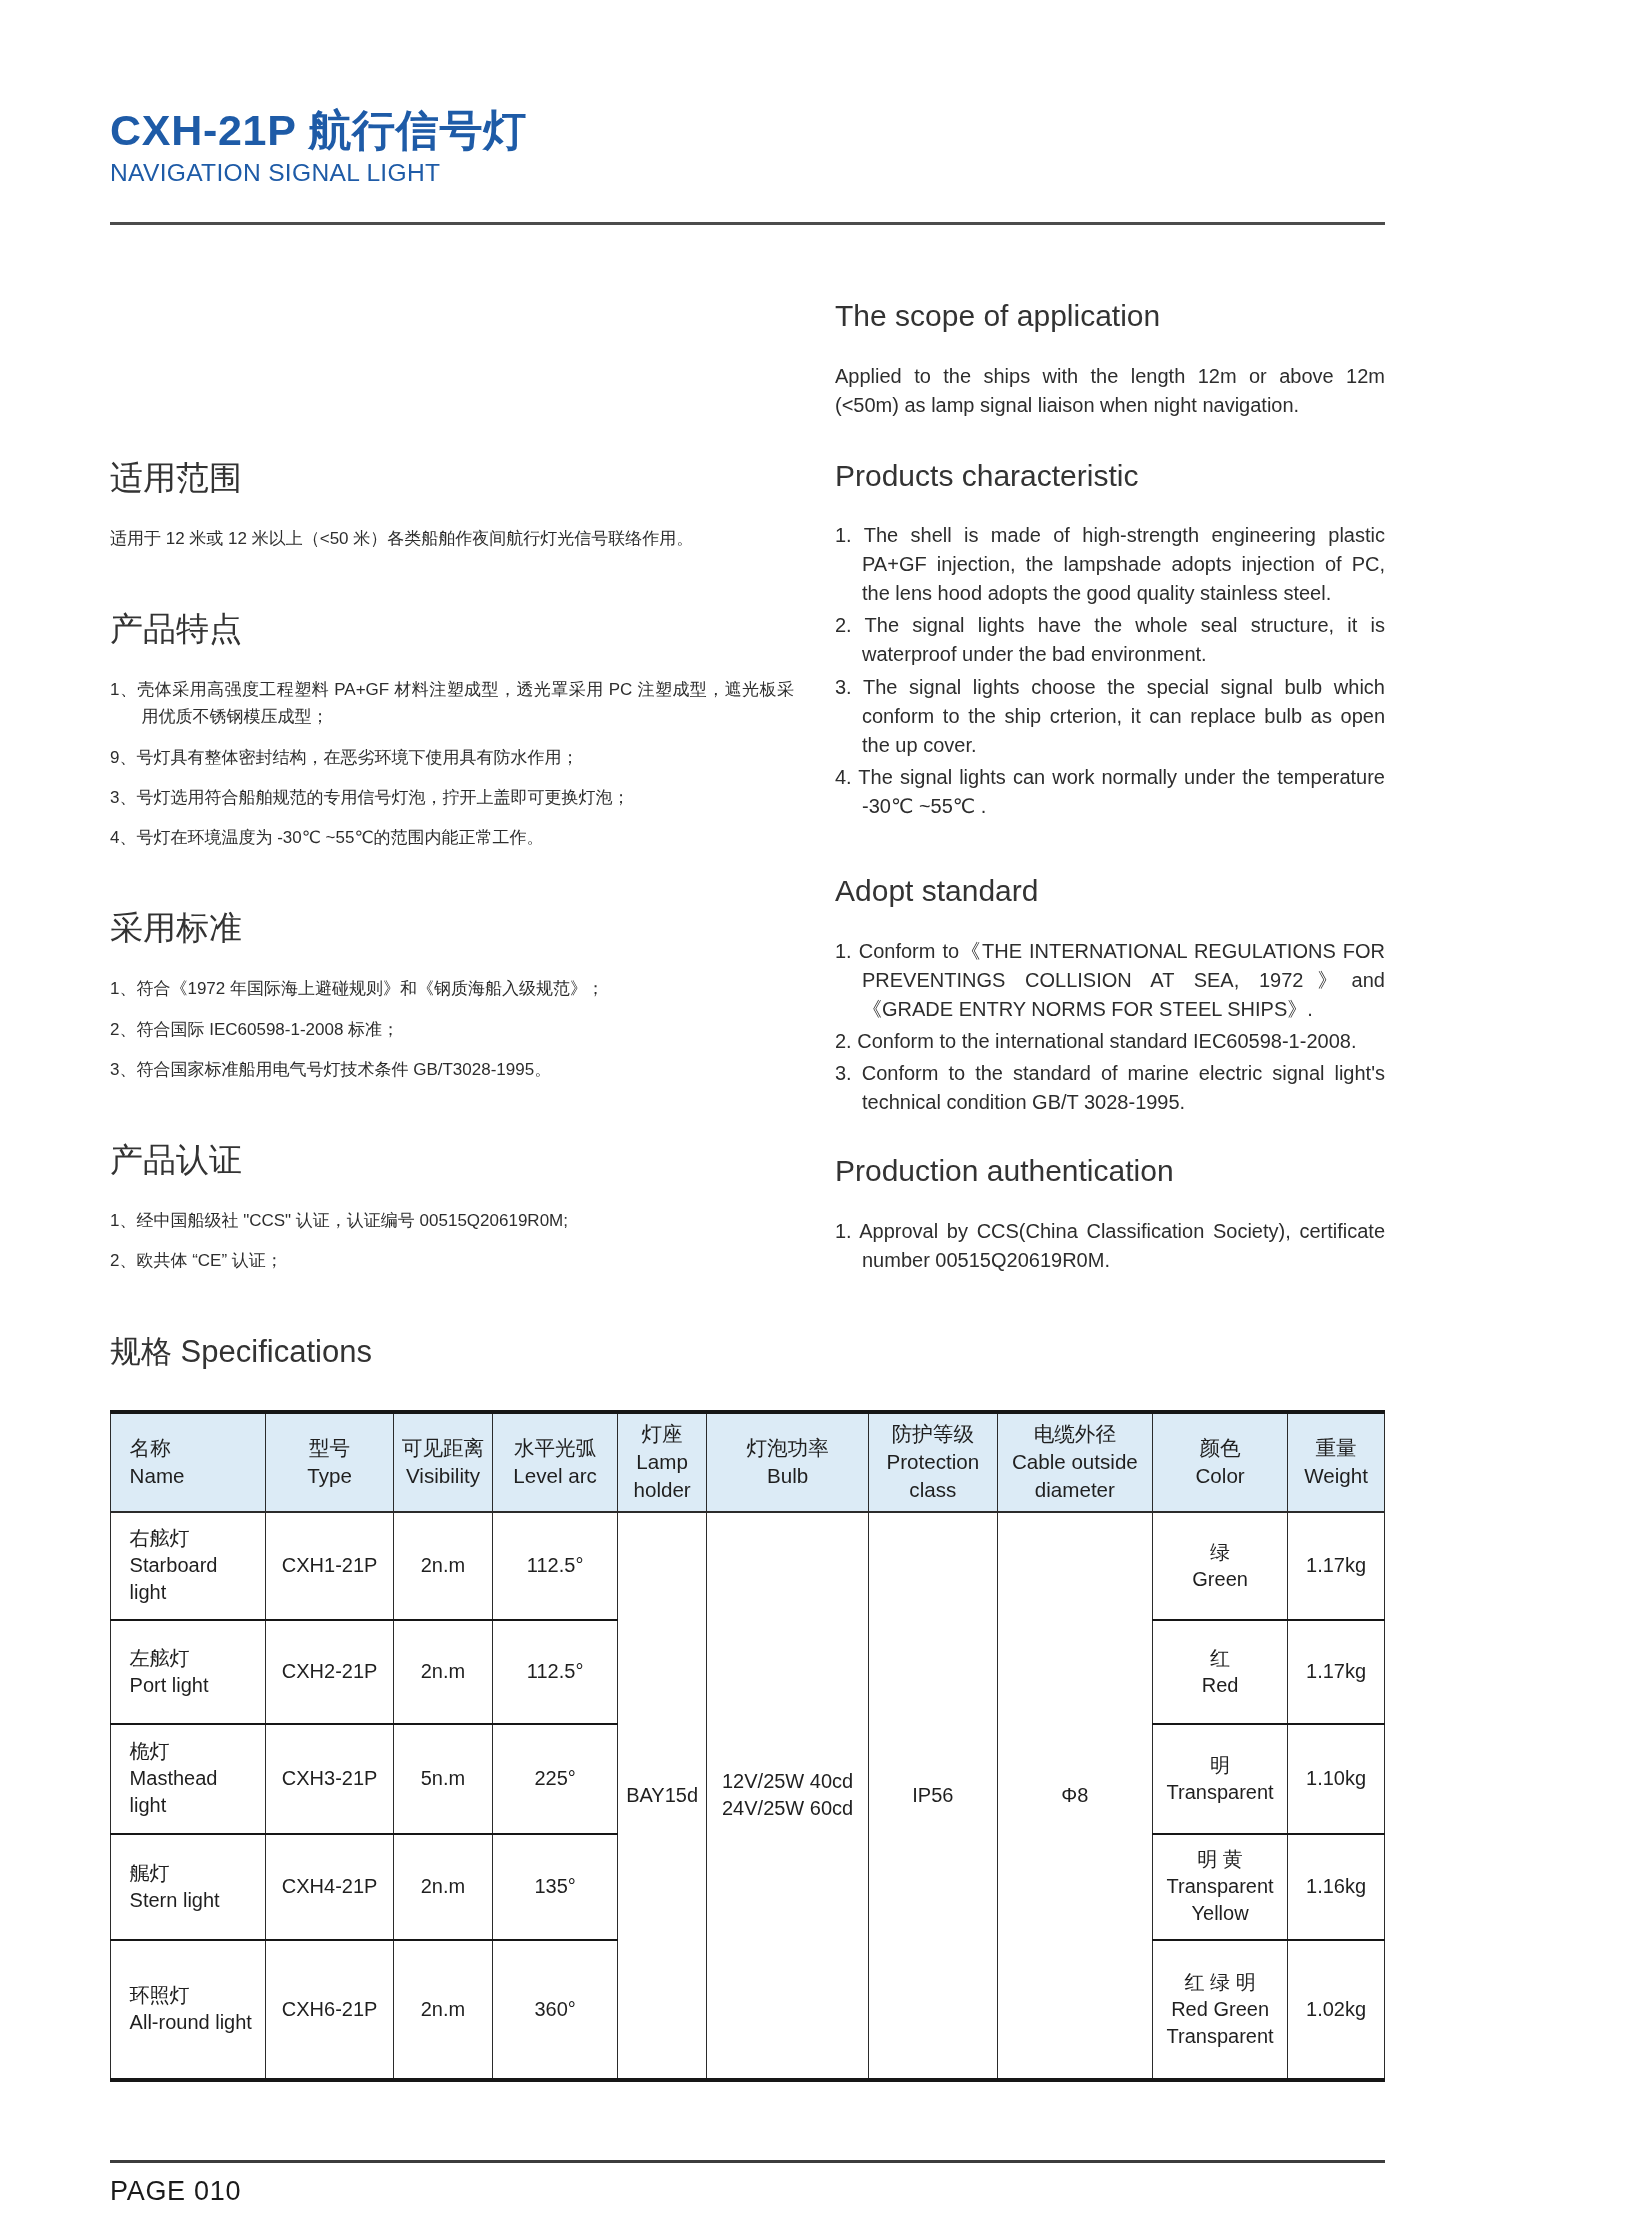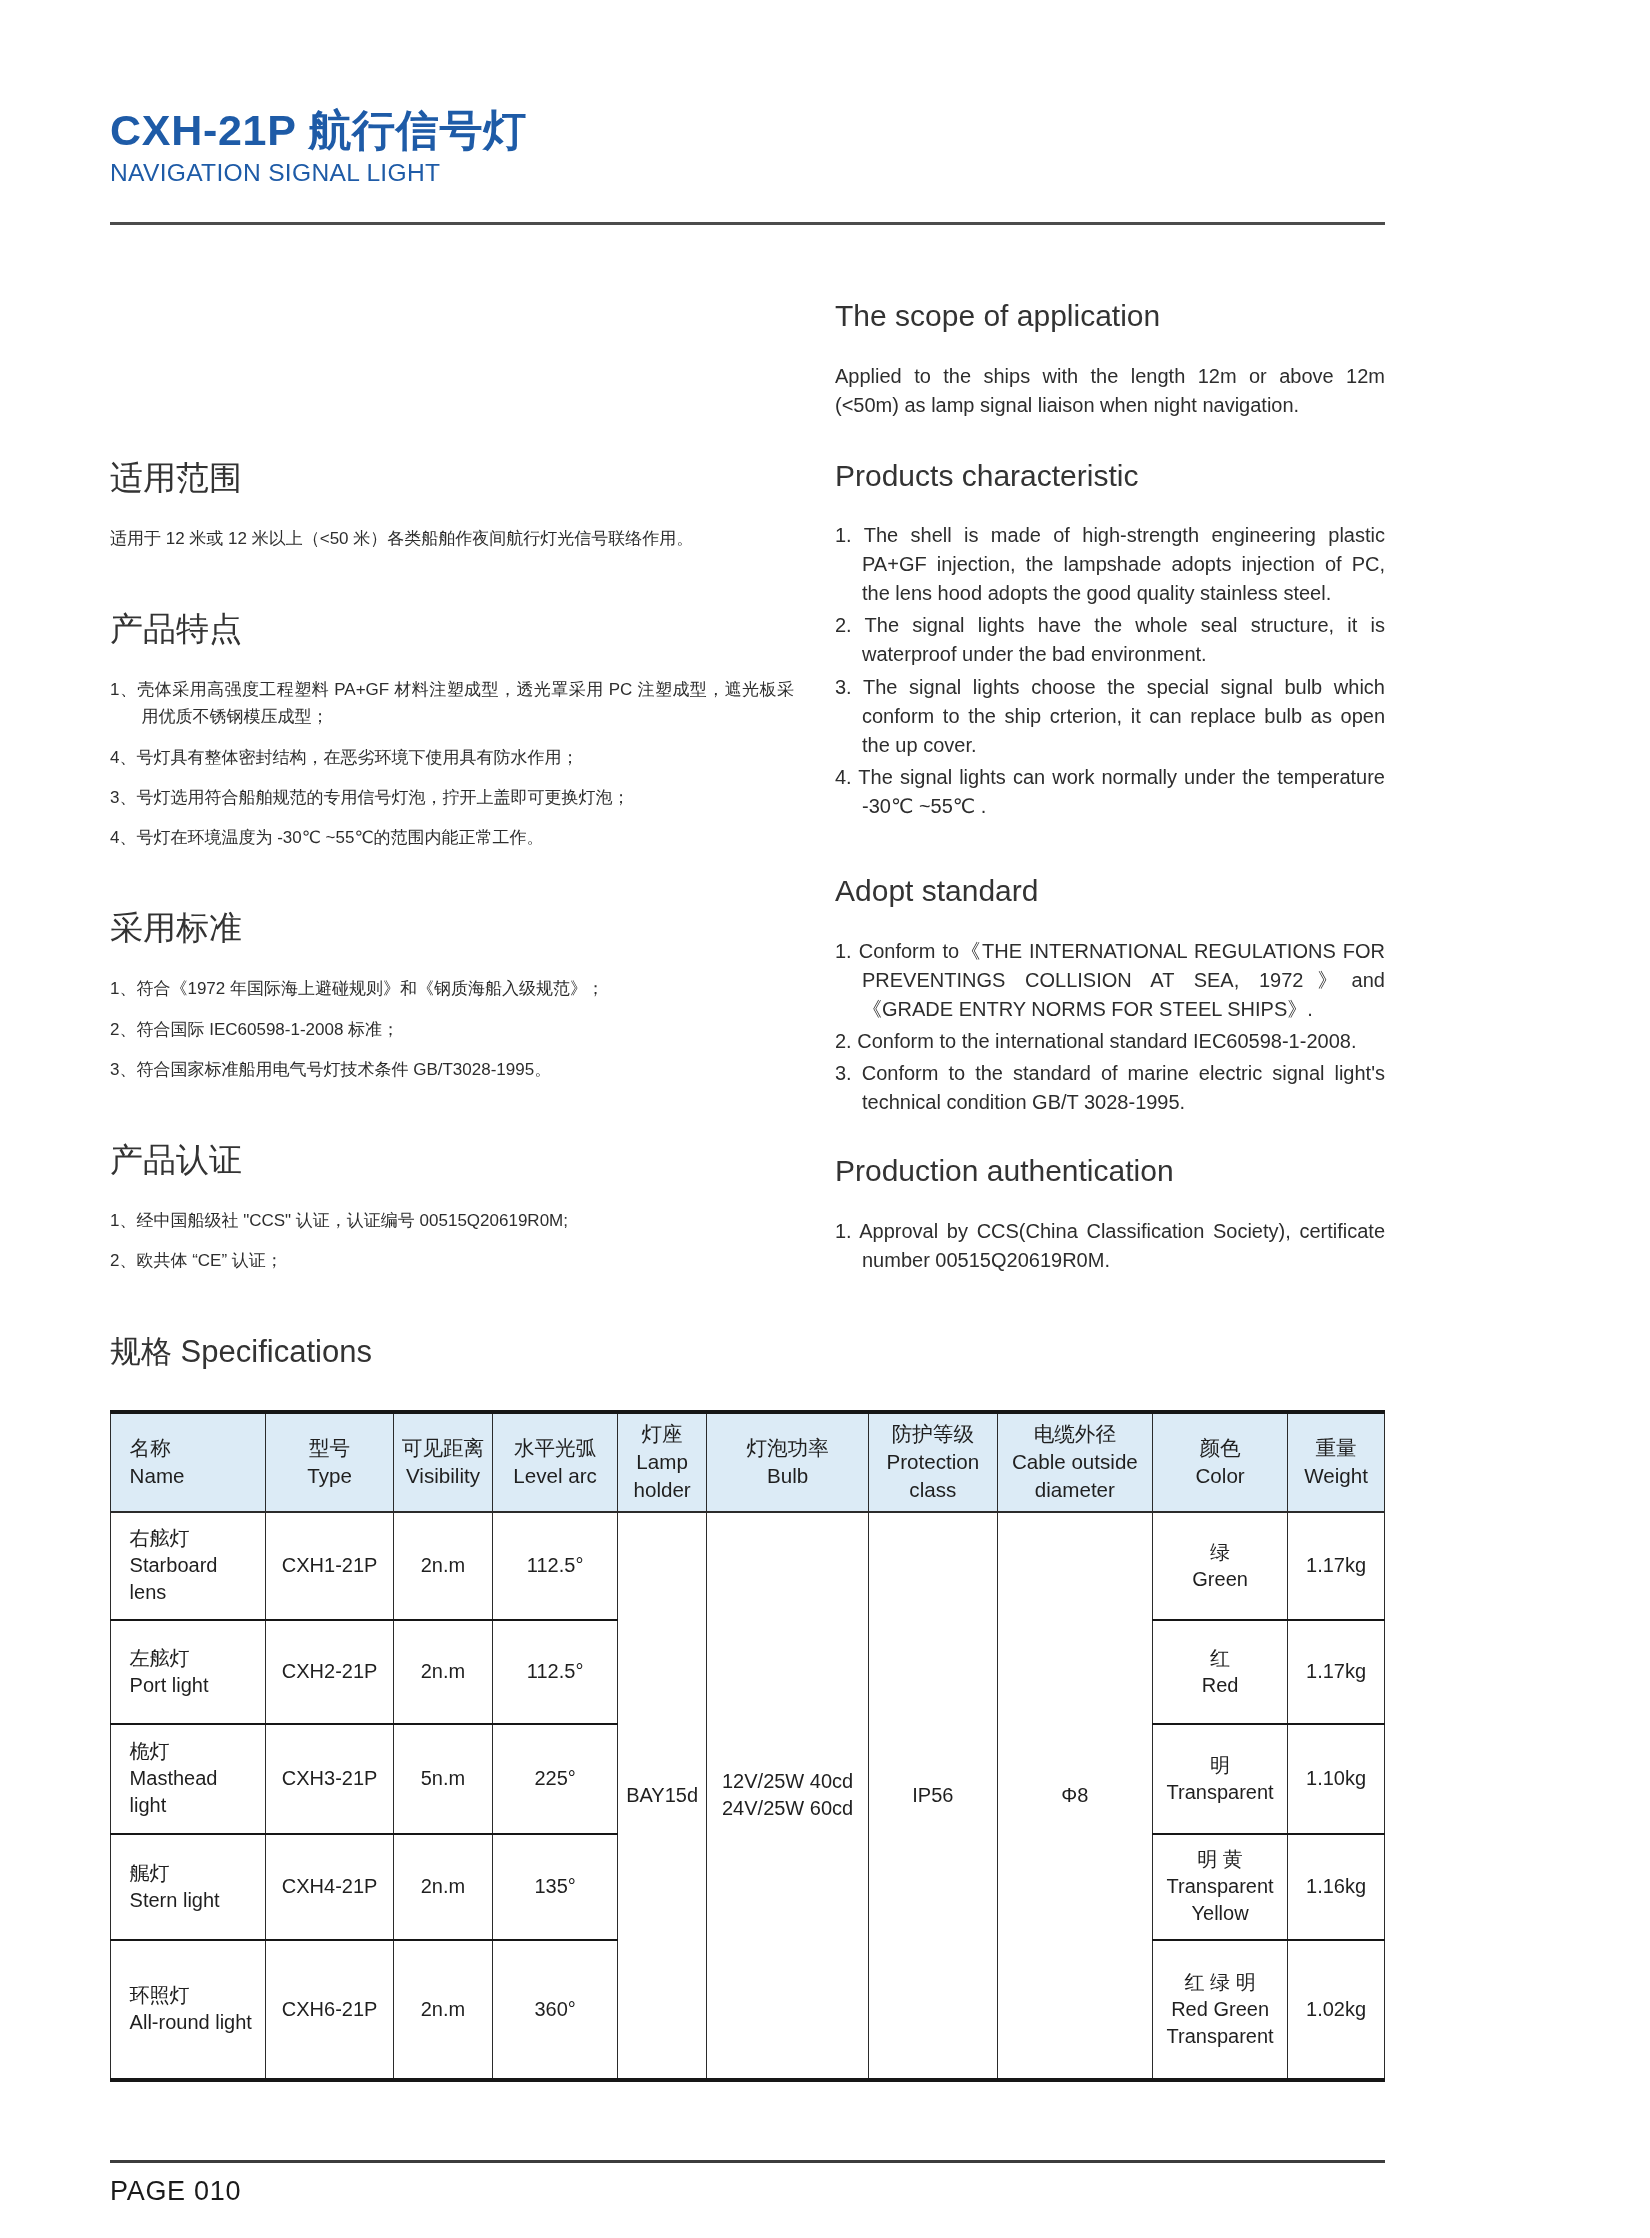--- a/index.html
+++ b/index.html
@@ -81,21 +81,21 @@
 
     <div class="col-left">
       <div class="sec first">
         <div class="sec-h-cn">适用范围</div>
         <div class="sec-body cn-text">适用于 12 米或 12 米以上（&lt;50 米）各类船舶作夜间航行灯光信号联络作用。</div>
       </div>
       <div class="sec">
         <div class="sec-h-cn">产品特点</div>
         <div class="sec-body">
           <div class="cn-text cn-item">1、壳体采用高强度工程塑料 PA+GF 材料注塑成型，透光罩采用 PC 注塑成型，遮光板采用优质不锈钢模压成型；</div>
-          <div class="cn-text cn-item">4、号灯具有整体密封结构，在恶劣环境下使用具有防水作用；</div>
+          <div class="cn-text cn-item">9、号灯具有整体密封结构，在恶劣环境下使用具有防水作用；</div>
           <div class="cn-text cn-item">3、号灯选用符合船舶规范的专用信号灯泡，拧开上盖即可更换灯泡；</div>
           <div class="cn-text cn-item">4、号灯在环境温度为 -30℃ ~55℃的范围内能正常工作。</div>
         </div>
       </div>
       <div class="sec">
         <div class="sec-h-cn">采用标准</div>
         <div class="sec-body">
           <div class="cn-text cn-item">1、符合《1972 年国际海上避碰规则》和《钢质海船入级规范》；</div>
           <div class="cn-text cn-item">2、符合国际 IEC60598-1-2008 标准；</div>
           <div class="cn-text cn-item">3、符合国家标准船用电气号灯技术条件 GB/T3028-1995。</div>
@@ -198,21 +198,21 @@
         <th>
           <span class="cell-line">重量</span>
           <span class="cell-line">Weight</span>
         </th>
       </tr>
     </thead>
     <tbody>
       <tr class="r0">
         <td class="name-cell rb">
           <span class="cell-line">右舷灯</span>
-          <span class="cell-line">Starboard lens</span>
+          <span class="cell-line">Starboard light</span>
         </td>
         <td class="rb">CXH1-21P</td>
         <td class="rb">2n.m</td>
         <td class="rb">112.5°</td>
         <td rowspan="5">BAY15d</td>
         <td rowspan="5" class="preline">12V/25W 40cd
 24V/25W 60cd</td>
         <td rowspan="5">IP56</td>
         <td rowspan="5">Φ8</td>
         <td class="rb">

